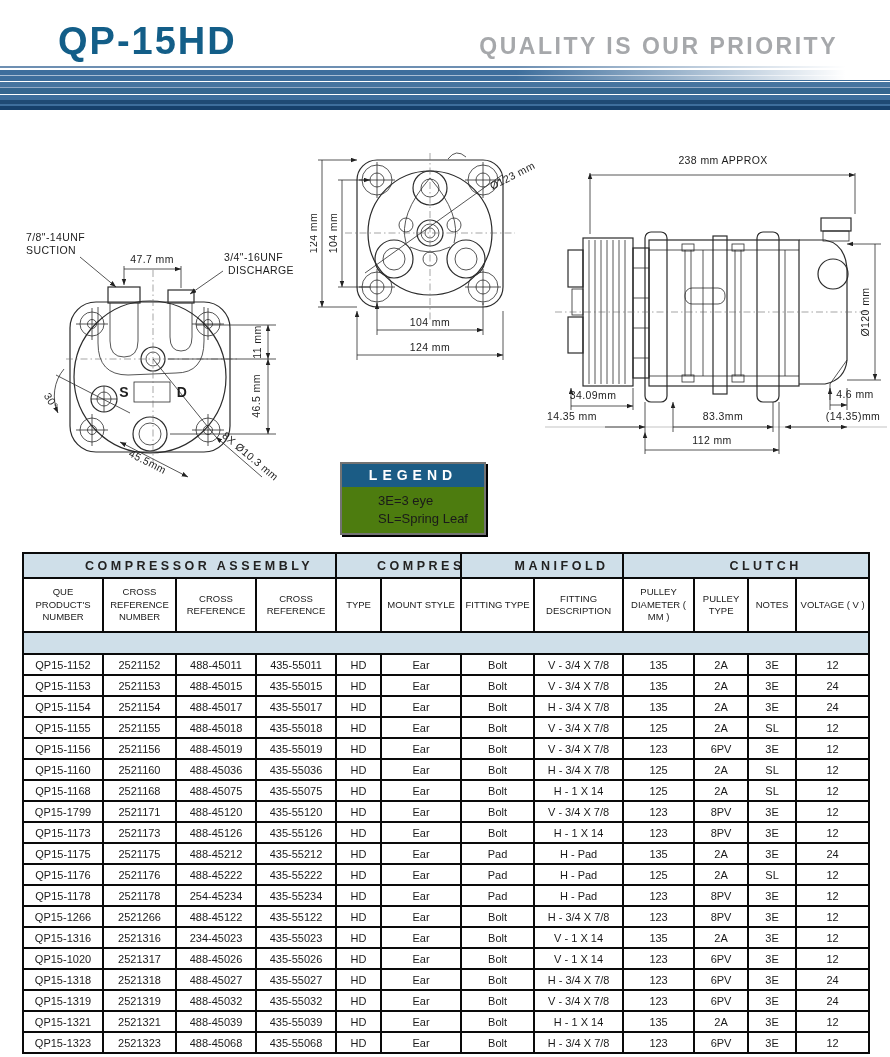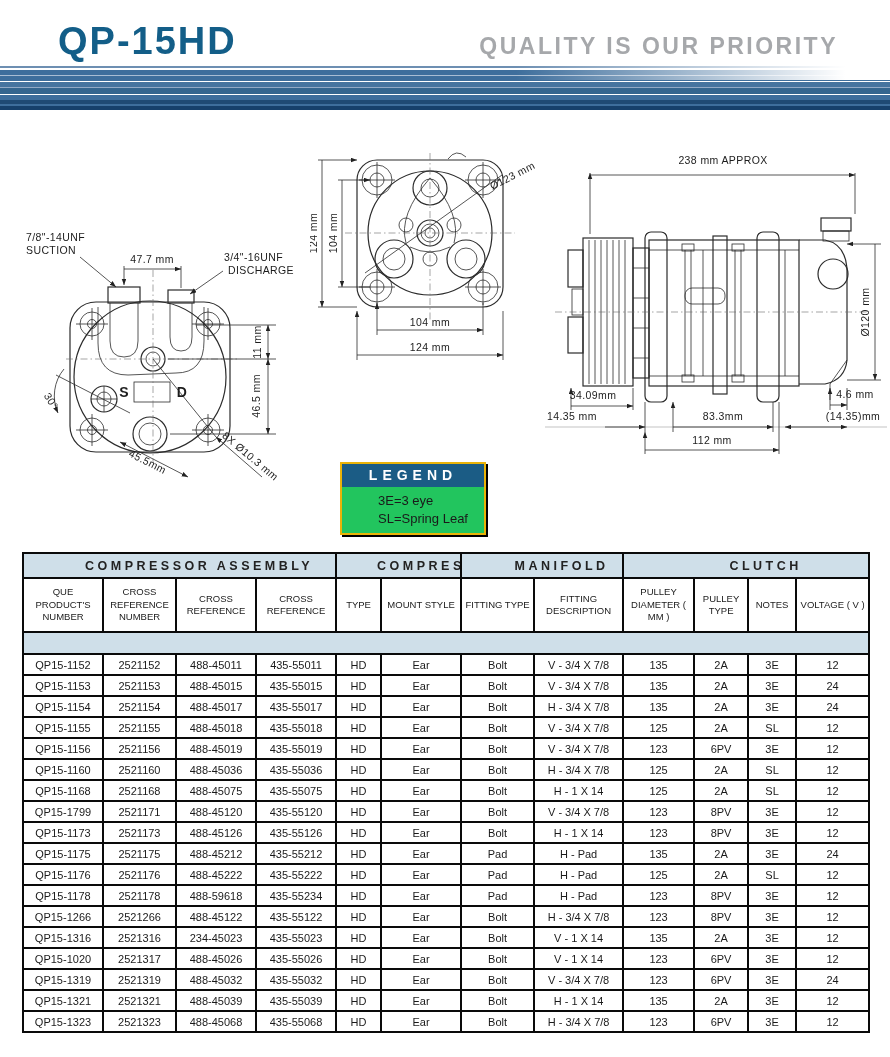--- a/index.html
+++ b/index.html
@@ -33,21 +33,21 @@
   .drawing { position:absolute; }
   .drawing text { font-family:"Liberation Sans", sans-serif; font-size:10.5px; fill:#1c1c1c; letter-spacing:.4px; }
   .drawing .port-letter { font-size:14px; font-weight:bold; }
   .ln  { stroke:#2b2b2b; stroke-width:1.2; fill:none; }
   .lnt { stroke:#2b2b2b; stroke-width:.8;  fill:none; }
   .dim { stroke:#2b2b2b; stroke-width:.8;  fill:none; }
   .cl  { stroke:#6a6a6a; stroke-width:.6; fill:none; stroke-dasharray:7 3 1.5 3; }
   
   .legend {
     position:absolute; left:340px; top:462px; width:142px;
-    border:2px solid #eab308; box-shadow:2px 2px 0 #000; background:#22c55e;
+    border:2px solid #737373; box-shadow:2px 2px 0 #000; background:#4d7c0f;
   }
   .legend-title {
     background:var(--legend_header_bg,#1b5c85); color:#fff; text-align:center;
     font-weight:bold; font-size:14px; letter-spacing:5px; padding:3px 0 4px;
   }
   .legend-body { padding:5px 6px 6px 36px; font-size:13px; line-height:1.35; }
   
   table.parts {
     position:absolute; left:22px; top:552px; width:846px;
     border-collapse:collapse; table-layout:fixed;
@@ -444,21 +444,21 @@
           <td>Pad</td>
           <td>H - Pad</td>
           <td>125</td>
           <td>2A</td>
           <td>SL</td>
           <td>12</td>
         </tr>
         <tr>
           <td>QP15-1178</td>
           <td>2521178</td>
-          <td>488-59618</td>
+          <td>254-45234</td>
           <td>435-55234</td>
           <td>HD</td>
           <td>Ear</td>
           <td>Pad</td>
           <td>H - Pad</td>
           <td>123</td>
           <td>8PV</td>
           <td>3E</td>
           <td>12</td>
         </tr>
@@ -498,20 +498,34 @@
           <td>HD</td>
           <td>Ear</td>
           <td>Bolt</td>
           <td>V - 1 X 14</td>
           <td>123</td>
           <td>6PV</td>
           <td>3E</td>
           <td>12</td>
         </tr>
         <tr>
+          <td>QP15-1318</td>
+          <td>2521318</td>
+          <td>488-45027</td>
+          <td>435-55027</td>
+          <td>HD</td>
+          <td>Ear</td>
+          <td>Bolt</td>
+          <td>H - 3/4 X 7/8</td>
+          <td>123</td>
+          <td>6PV</td>
+          <td>3E</td>
+          <td>24</td>
+        </tr>
+        <tr>
           <td>QP15-1319</td>
           <td>2521319</td>
           <td>488-45032</td>
           <td>435-55032</td>
           <td>HD</td>
           <td>Ear</td>
           <td>Bolt</td>
           <td>V - 3/4 X 7/8</td>
           <td>123</td>
           <td>6PV</td>

